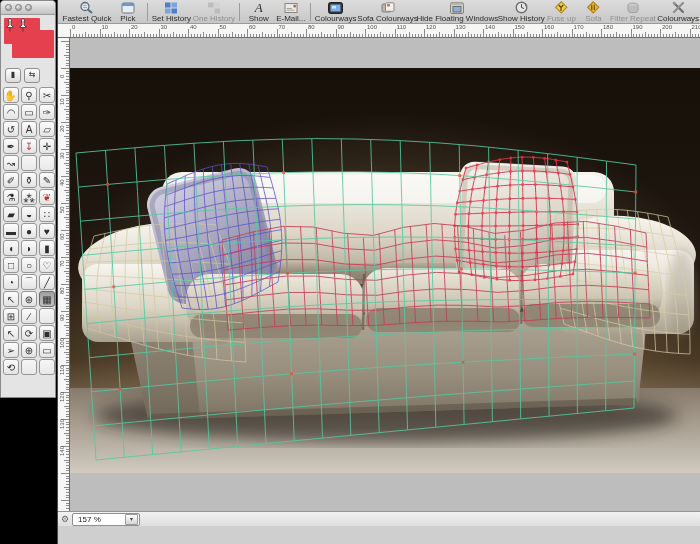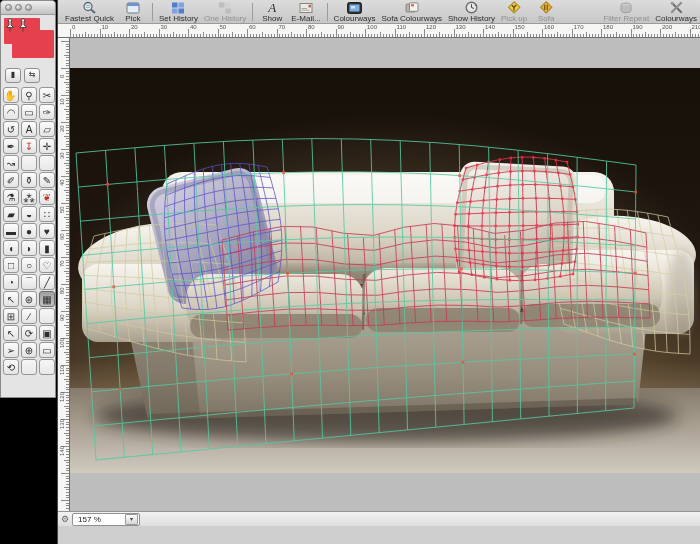--- a/index.html
+++ b/index.html
@@ -243,37 +243,47 @@
             <svg width="14" height="12">
               <rect x="1" y="2" width="9" height="8" rx="1" fill="#b9b5ae" stroke="#8a867e"></rect>
               <rect x="4.5" y="0.8" width="8.5" height="8.5" rx="1" fill="#f2f1ee" stroke="#8a867e"></rect>
               <rect x="6" y="2.2" width="3" height="2.2" fill="#c96a50"></rect>
             </svg>
           </div>
           <span class="tb-label">Sofa Colourways</span>
         </div>
         <div class="tb-item">
           <div class="tb-icon">
+            <svg width="14" height="12">
+              <rect x="0.5" y="0.5" width="13" height="11" rx="1.5" fill="#d6d4cf" stroke="#82807a"></rect>
+              <rect x="0.5" y="0.5" width="13" height="2.6" fill="#b8b6b0"></rect>
+              <rect x="3" y="4.5" width="8" height="5.5" fill="#8fb0d8" stroke="#6a6a66"></rect>
+            </svg>
+          </div>
+          <span class="tb-label">Hide Floating Windows</span>
+        </div>
+        <div class="tb-item">
+          <div class="tb-icon">
             <svg width="13" height="13">
               <circle cx="6.5" cy="6.5" r="5.3" fill="#e6e6e6" stroke="#6e6e6e" stroke-width="1.4"></circle>
               <line x1="6.5" y1="6.5" x2="6.5" y2="3.2" stroke="#444" stroke-width="1"></line>
               <line x1="6.5" y1="6.5" x2="9" y2="7.5" stroke="#444" stroke-width="1"></line>
               <path d="M11 2.5 L12.3 5 L9.8 5 Z" fill="#6e6e6e"></path>
             </svg>
           </div>
           <span class="tb-label">Show History</span>
         </div>
         <div class="tb-item dim">
           <div class="tb-icon">
             <svg width="14" height="13">
               <rect x="3.2" y="2.2" width="8" height="8" fill="#f2ce3e" stroke="#a8882a" transform="rotate(45 7 6.3)"></rect>
               <path d="M7 10 L7 6.5 L4.8 4 M7 6.5 L9.2 4" stroke="#5c4a14" stroke-width="1.2" fill="none"></path>
             </svg>
           </div>
-          <span class="tb-label">Pick up</span>
+          <span class="tb-label">Fuse up</span>
         </div>
         <div class="tb-item dim">
           <div class="tb-icon">
             <svg width="14" height="13">
               <rect x="3.2" y="2.2" width="8" height="8" fill="#e9b32e" stroke="#a8802a" transform="rotate(45 7 6.3)"></rect>
               <line x1="5.7" y1="3.8" x2="5.7" y2="9" stroke="#7a5c10" stroke-width="1.3"></line>
               <line x1="8.3" y1="3.8" x2="8.3" y2="9" stroke="#7a5c10" stroke-width="1.3"></line>
             </svg>
           </div>
           <span class="tb-label">Sofa</span>

